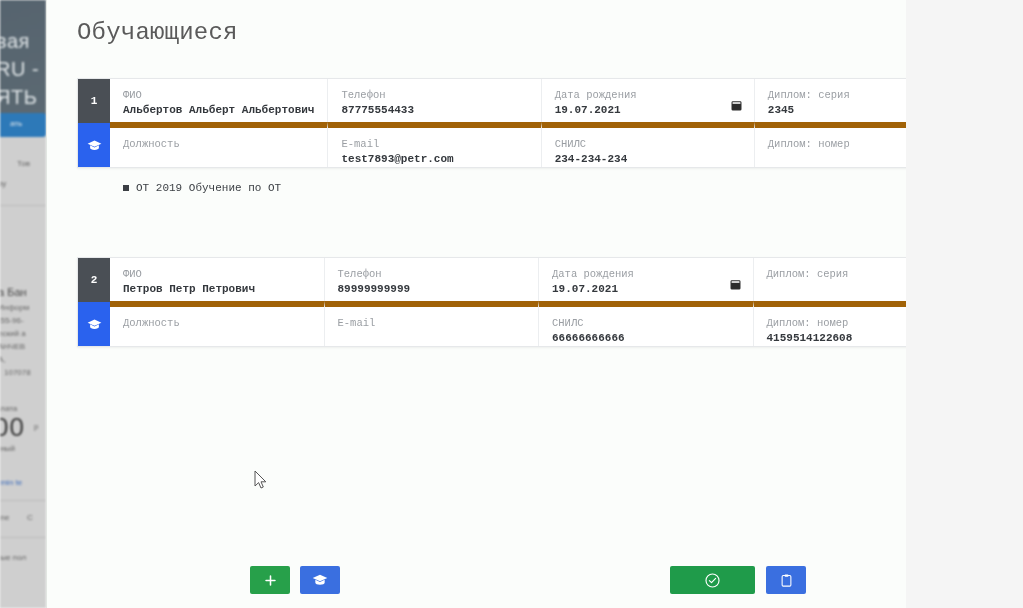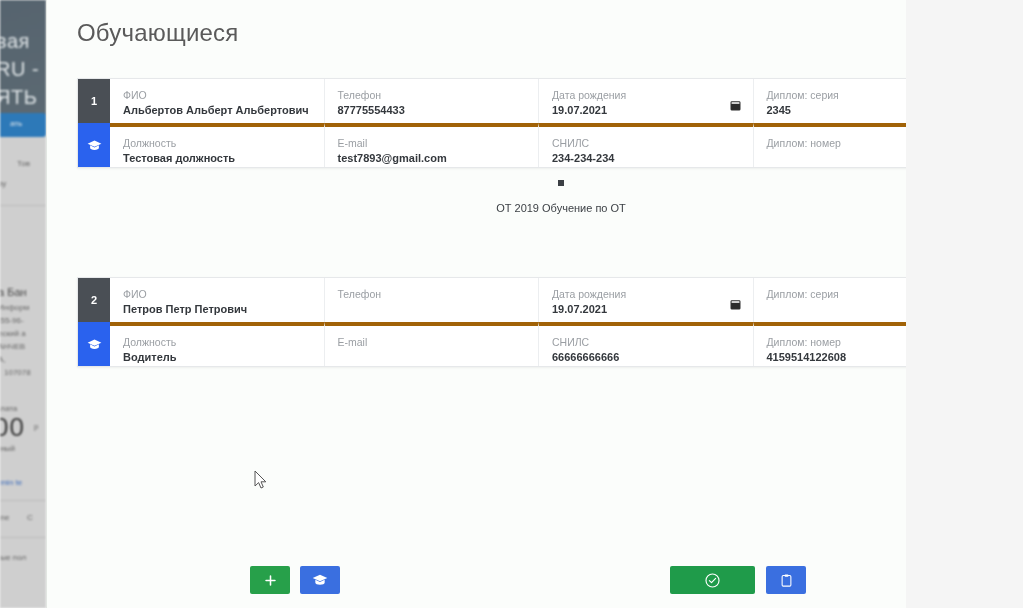--- a/index.html
+++ b/index.html
@@ -46,20 +46,21 @@
     position: absolute; left: 0; top: 0; width: 1023px; height: 608px;
     background: rgba(0,0,0,0.04);
     pointer-events: none;
   }
   .modal {
     position: absolute; left: 46px; top: 0;
     width: 860px; height: 608px;
     background: #fbfdfb;
     border-left: 1px solid #e2e6e2;
     overflow: hidden;
+    font-family: Liberation Mono, monospace;
   }
 
   
   .page-title {
     position: absolute; left: 30px; top: 19px;
     font-size: 24px; font-weight: 400; color: #5a5a5a;
     letter-spacing: .2px;
   }
 
   
@@ -95,21 +96,21 @@
     flex: 1; display: grid;
     grid-template-columns: repeat(4, 1fr);
     grid-template-rows: 1fr 1fr;
   }
   .fld {
     padding: 9px 13px 0 13px;
     border-right: 1px solid #eceef0;
     position: relative;
   }
   .fld:nth-child(4n) { border-right: none; }
-  .fld-r2 { border-top: 4px solid #a16207; }
+  .fld-r2 { border-top: 6px solid #a16207; }
   .fld-label {
     font-size: 10.5px; color: #9a9ea3; line-height: 14px;
     white-space: nowrap;
   }
   .fld-value {
     font-size: 11px; color: #34383d; font-weight: 700;
     line-height: 16px; white-space: nowrap;
   }
   .cal-icon {
     position: absolute; right: 12px; top: 21px;
@@ -122,21 +123,21 @@
     background: #d42a4e;
     display: flex; align-items: center; justify-content: center;
     cursor: pointer; border: none;
   }
   .card-del svg { width: 12px; height: 12px; display: block; }
 
   
   .course-block { padding: 12px 0 0 46px; }
   .course-title {
     font-size: 11px; color: #3b3f44; line-height: 16px;
-    display: flex; align-items: center; gap: 14px; flex-direction: column;
+    display: flex; align-items: center; gap: 7px;
   }
   .course-bullet {
     width: 6px; height: 6px; background: #3b3f44; display: inline-block;
   }
   .course-desc {
     margin-top: 9px;
     width: 403px;
     background: #eef2fb;
     color: #3e4349;
     font-size: 10.5px; line-height: 15px;
@@ -246,25 +247,24 @@
                 </svg>
               </span>
             </div>
             <div class="fld">
               <div class="fld-label">Диплом: серия</div>
               <div class="fld-value">2345</div>
             </div>
 
             <div class="fld fld-r2">
               <div class="fld-label">Должность</div>
-              <div class="fld-value">Тестовая должность</div>
             </div>
             <div class="fld fld-r2">
               <div class="fld-label">E-mail</div>
-              <div class="fld-value">test7893@gmail.com</div>
+              <div class="fld-value">test7893@petr.com</div>
             </div>
             <div class="fld fld-r2">
               <div class="fld-label">СНИЛС</div>
               <div class="fld-value">234-234-234</div>
             </div>
             <div class="fld fld-r2">
               <div class="fld-label">Диплом: номер</div>
             </div>
           </div>
 
@@ -298,38 +298,38 @@
             </div>
           </div>
 
           <div class="card-fields">
             <div class="fld">
               <div class="fld-label">ФИО</div>
               <div class="fld-value">Петров Петр Петрович</div>
             </div>
             <div class="fld">
               <div class="fld-label">Телефон</div>
+              <div class="fld-value">89999999999</div>
             </div>
             <div class="fld">
               <div class="fld-label">Дата рождения</div>
               <div class="fld-value">19.07.2021</div>
               <span class="cal-icon">
                 <svg viewBox="0 0 16 16" aria-hidden="true">
                   <rect x="1.5" y="2.5" width="13" height="12" rx="1.2" fill="none" stroke="#2b2b2b" stroke-width="1.5"></rect>
                   <rect x="1.5" y="5.5" width="13" height="9" fill="#2b2b2b"></rect>
                 </svg>
               </span>
             </div>
             <div class="fld">
               <div class="fld-label">Диплом: серия</div>
             </div>
 
             <div class="fld fld-r2">
               <div class="fld-label">Должность</div>
-              <div class="fld-value">Водитель</div>
             </div>
             <div class="fld fld-r2">
               <div class="fld-label">E-mail</div>
             </div>
             <div class="fld fld-r2">
               <div class="fld-label">СНИЛС</div>
               <div class="fld-value">66666666666</div>
             </div>
             <div class="fld fld-r2">
               <div class="fld-label">Диплом: номер</div>

